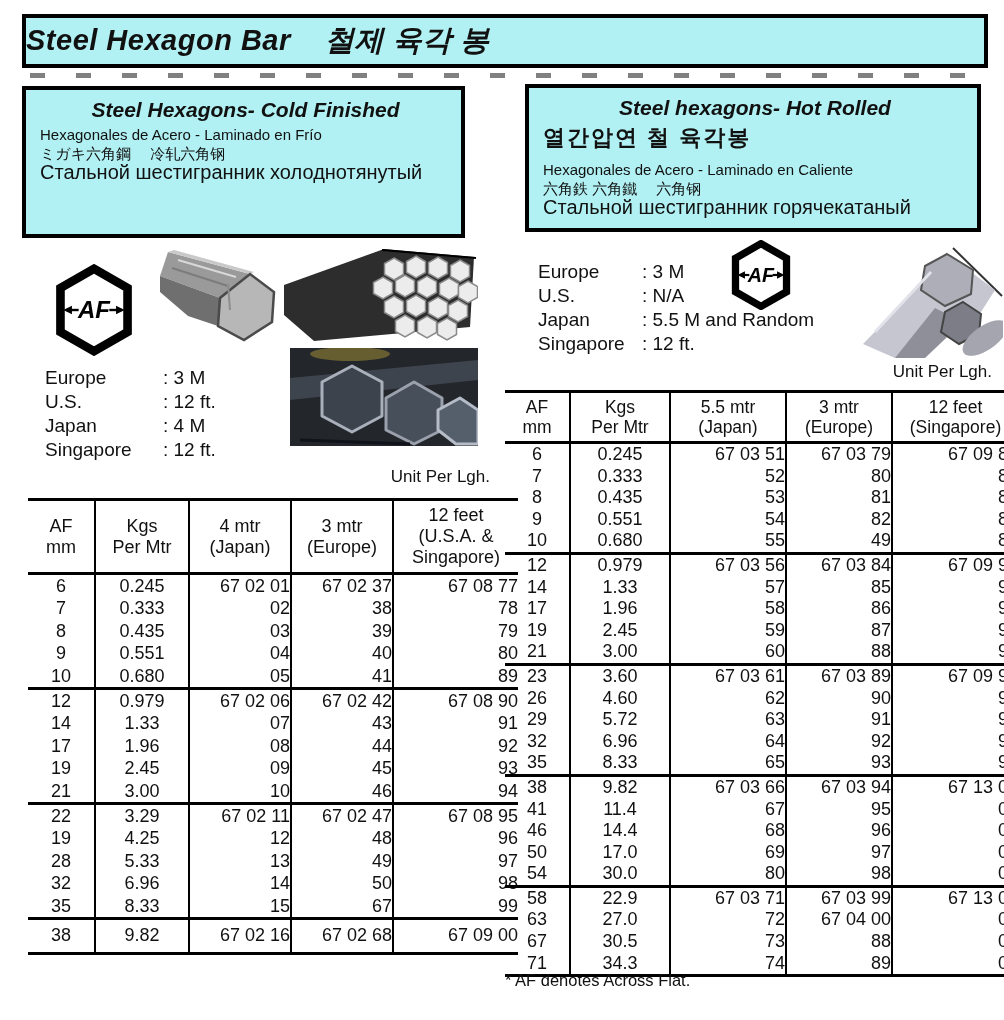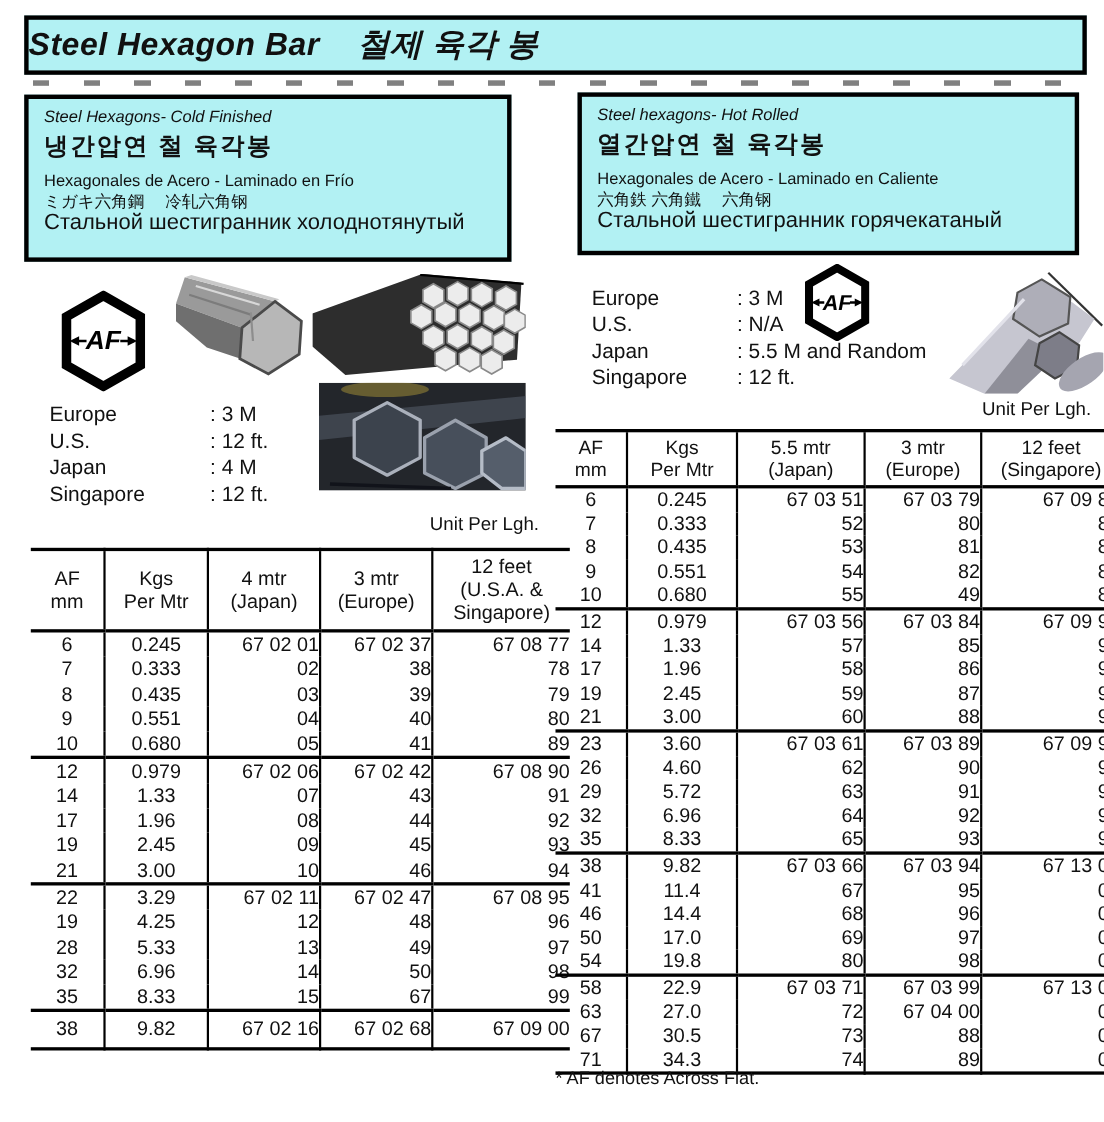--- a/index.html
+++ b/index.html
@@ -8,31 +8,31 @@
 
   
   .title-bar{left:22px;top:14px;width:966px;height:54px;background:#b2f1f3;border:4px solid #000;
     box-sizing:border-box;display:flex;align-items:center;}
   .title-bar h1{margin:0;font-size:29px;font-style:italic;font-weight:700;white-space:pre;letter-spacing:.5px;}
   .scan-dashes{left:30px;top:73px;width:945px;height:5px;
     background:repeating-linear-gradient(90deg,#3c3c3c 0 15px,transparent 15px 46px);opacity:.65;}
 
   
   .sec-box{background:#b2f1f3;border:4px solid #000;box-sizing:border-box;padding:6px 10px 4px 14px;}
-  .sec-box .en{font-size:15px;font-style:italic;font-weight:400;margin:2px 0 3px;}
+  .sec-box .en{font-size:21px;font-style:italic;font-weight:700;margin:2px 0 3px;text-align:center;}
   .sec-box .ko{font-size:22px;font-weight:700;letter-spacing:2px;margin:2px 0 7px;}
   .sec-box .es{font-size:15px;line-height:19px;}
   .sec-box .jz{font-size:15px;line-height:19px;}
   .sec-box .ru{font-size:20px;line-height:19px;}
   .box-left{left:22px;top:86px;width:443px;height:152px;}
   .box-right{left:525px;top:84px;width:456px;height:148px;}
 
   
   .len-list{font-size:19px;}
-  .len-row{display:flex;line-height:24px;gap:28px;}
+  .len-row{display:flex;line-height:24px;}
   .len-left .len-row .reg{width:118px;}
   .len-right .len-row .reg{width:104px;}
   .unit-note{font-size:17px;text-align:right;width:170px;}
 
   
   table.price{border-collapse:collapse;table-layout:fixed;border-top:3px solid #000;border-bottom:3px solid #000;}
   table.price th,table.price td{padding:0;font-weight:400;}
   table.price th{white-space:pre-line;text-align:center;vertical-align:middle;}
   table.price th+th,table.price td+td{border-left:2px solid #000;}
   table.price thead th{border-bottom:3px solid #000;}
@@ -59,21 +59,20 @@
 </head>
 <body>
 
 <div class="abs title-bar">
   <h1>Steel Hexagon Bar    철제 육각 봉</h1>
 </div>
 <div class="abs scan-dashes"></div>
 
 <div class="abs sec-box box-left">
   <div class="en">Steel Hexagons- Cold Finished</div>
-  <div class="ko">냉간압연 철 육각봉</div>
   <div class="es">Hexagonales de Acero - Laminado en Frío</div>
   <div class="jz">ミガキ六角鋼　 冷轧六角钢</div>
   <div class="ru">Стальной шестигранник холоднотянутый</div>
 </div>
 
 <div class="abs sec-box box-right">
   <div class="en">Steel hexagons- Hot Rolled</div>
   <div class="ko">열간압연 철 육각봉</div>
   <div class="es">Hexagonales de Acero - Laminado en Caliente</div>
   <div class="jz">六角鉄 六角鐵　 六角钢</div>
@@ -486,21 +485,21 @@
       </tr>
       <tr>
         <td class="c0">50</td>
         <td class="c1">17.0</td>
         <td class="c2 code">69</td>
         <td class="c3 code">97</td>
         <td class="c4 code">04</td>
       </tr>
       <tr>
         <td class="c0">54</td>
-        <td class="c1">19.8</td>
+        <td class="c1">30.0</td>
         <td class="c2 code">80</td>
         <td class="c3 code">98</td>
         <td class="c4 code">05</td>
       </tr>
     </tbody>
     <tbody>
       <tr>
         <td class="c0">58</td>
         <td class="c1">22.9</td>
         <td class="c2 code">67 03 71</td>

